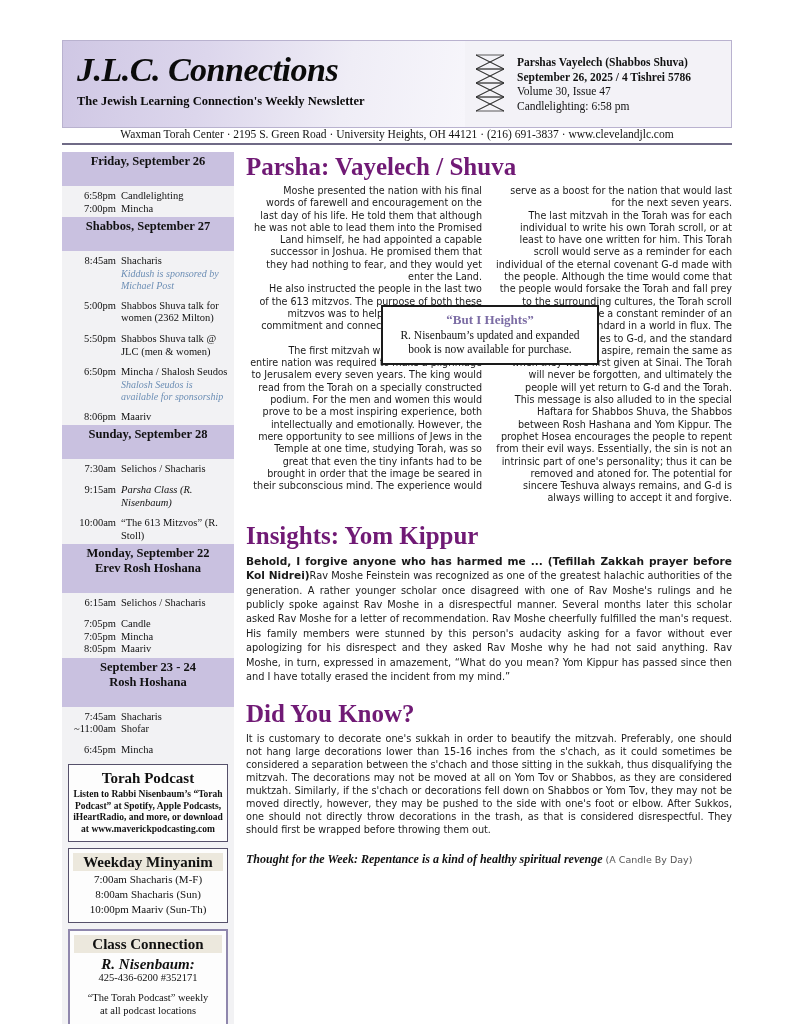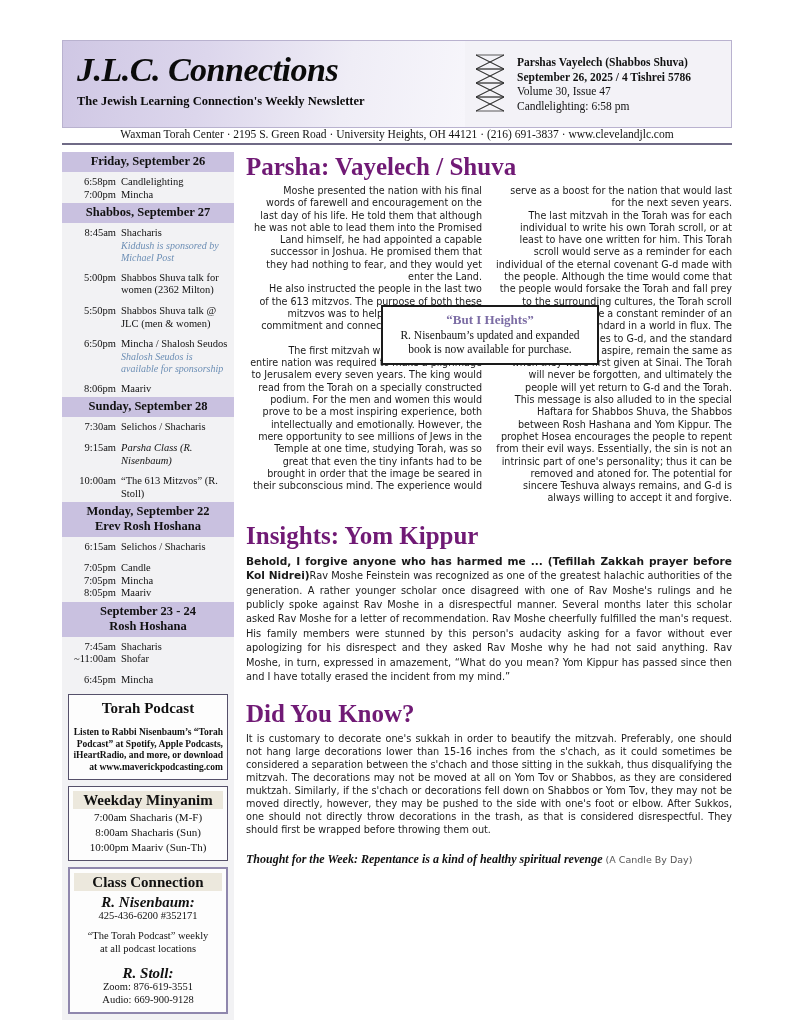--- a/index.html
+++ b/index.html
@@ -102,21 +102,21 @@
     background: #f2f2f4;
     padding-bottom: 6px;
     box-sizing: border-box;
   }
   .day-header {
     background: #c9c1e0;
     text-align: center;
     font-weight: bold;
     font-size: 12.5px;
     line-height: 15px;
-    padding: 2px 0 3px 0;
+    padding: 2px 0 17px 0;
     color: #111;
   }
   .sched-block { padding: 4px 4px 2px 6px; }
   .sched-row {
     display: flex;
     font-size: 10.5px;
     line-height: 12.6px;
     color: #111;
   }
   .sched-time {
@@ -154,22 +154,21 @@
     color: #111;
   }
   .sb-title.shade {
     background: #ece8dd;
   }
   .sb-body {
     font-size: 9.5px;
     line-height: 11.5px;
     font-weight: bold;
     color: #111;
-    margin-top: 10px;
-    text-align: right;
+    margin-top: 2px;
   }
   .sb-body-plain {
     font-size: 11px;
     line-height: 14px;
     color: #111;
     margin-top: 1px;
   }
   .sb-name {
     font-weight: bold;
     font-style: italic;

